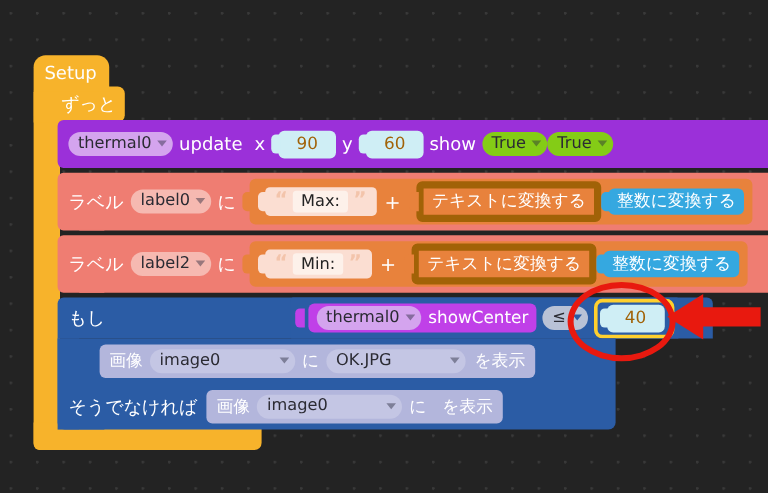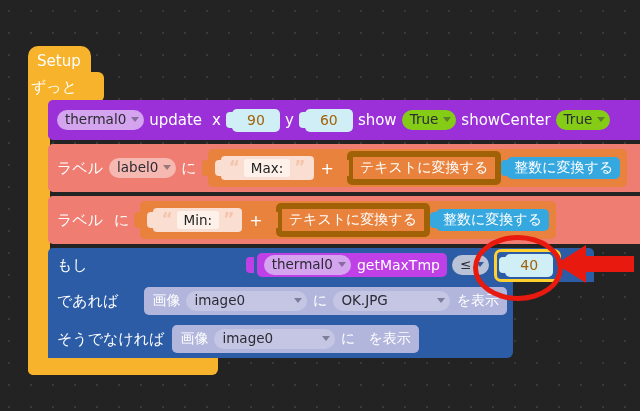--- a/index.html
+++ b/index.html
@@ -51,21 +51,21 @@
     width: 22px; height: 303px;
     background: #f7b32b;
     border-radius: 5px 0 0 5px;
     z-index: 3;
   }
   #forever-top {
     left: 28px; top: 72px;
     width: 76px; height: 30px;
     background: #f7b32b;
     border-radius: 5px 6px 6px 0;
-    padding-left: 3px;
+    padding-left: 23px;
     font-size: 15px;
     z-index: 4;
   }
   #forever-top .notch {
     position: absolute;
     left: 46px; top: 28px;
     width: 20px; height: 7px;
     background: #f7b32b;
     border-radius: 0 0 8px 8px;
   }
@@ -304,21 +304,20 @@
     <span class="kw">y</span>
     <span class="tab" style="background:#cfeef5;"></span>
     <span class="num">60</span>
 
     <span class="kw">show</span>
     <span class="pill pill-purple2">
       <span>True</span>
       <i class="caret"></i>
     </span>
 
-    <span class="kw">showCenter</span>
     <span class="pill pill-purple2">
       <span>True</span>
       <i class="caret"></i>
     </span>
   </div>
 
   <div class="blk row clip-right" id="row-label0">
     <span class="bump"></span>
 
     <span class="stmt-label">ラベル</span>
@@ -347,20 +346,24 @@
         <span>整数に変換する</span>
       </span>
     </span>
   </div>
 
   <div class="blk row clip-right" id="row-label2">
     <span class="bump"></span>
 
     <span class="stmt-label">ラベル</span>
     <span style="width:6px"></span>
+    <span class="pill pill-red">
+      <span>label2</span>
+      <i class="caret"></i>
+    </span>
     <span class="kw">に</span>
 
     <span class="tab" style="background:#e8823c;"></span>
     <span class="reporter rep-orange">
       <span class="tab" style="background:#fbded2;"></span>
       <span class="rep-str">
         <span class="quote">“</span>
         <span class="str-val">Min:</span>
         <span class="quote">”</span>
       </span>
@@ -380,39 +383,38 @@
     <span class="stmt-label">もし</span>
     <span style="width:82px"></span>
 
     <span id="cmp">
       <span class="tab" style="background:#c040e8;"></span>
       <span class="reporter rep-purple">
         <span class="pill pill-purple" style="margin-right:6px;">
           <span>thermal0</span>
           <i class="caret"></i>
         </span>
-        <span>getMaxTmp</span>
+        <span>showCenter</span>
       </span>
 
       <span class="pill pill-grey">
         <span>≤</span>
         <i class="caret"></i>
       </span>
 
       <span id="selected-40">
         <span class="tab" style="background:#cfeef5;"></span>
         <span class="num">40</span>
       </span>
     </span>
   </div>
 
   <div class="blk" id="if-body-left"></div>
 
   <div class="blk row clip-right" id="row-then">
-    <span class="stmt-label">であれば</span>
     <span style="width:26px"></span>
     <span class="reporter" style="background:#b3b6dc;color:#fff;border-radius:5px;padding:4px 8px;">
       <span style="margin-right:6px;">画像</span>
       <span class="pill pill-lav">
         <span>image0</span>
         <i class="caret"></i>
       </span>
       <span style="margin:0 6px;">に</span>
       <span class="pill pill-lav">
         <span>OK.JPG</span>

